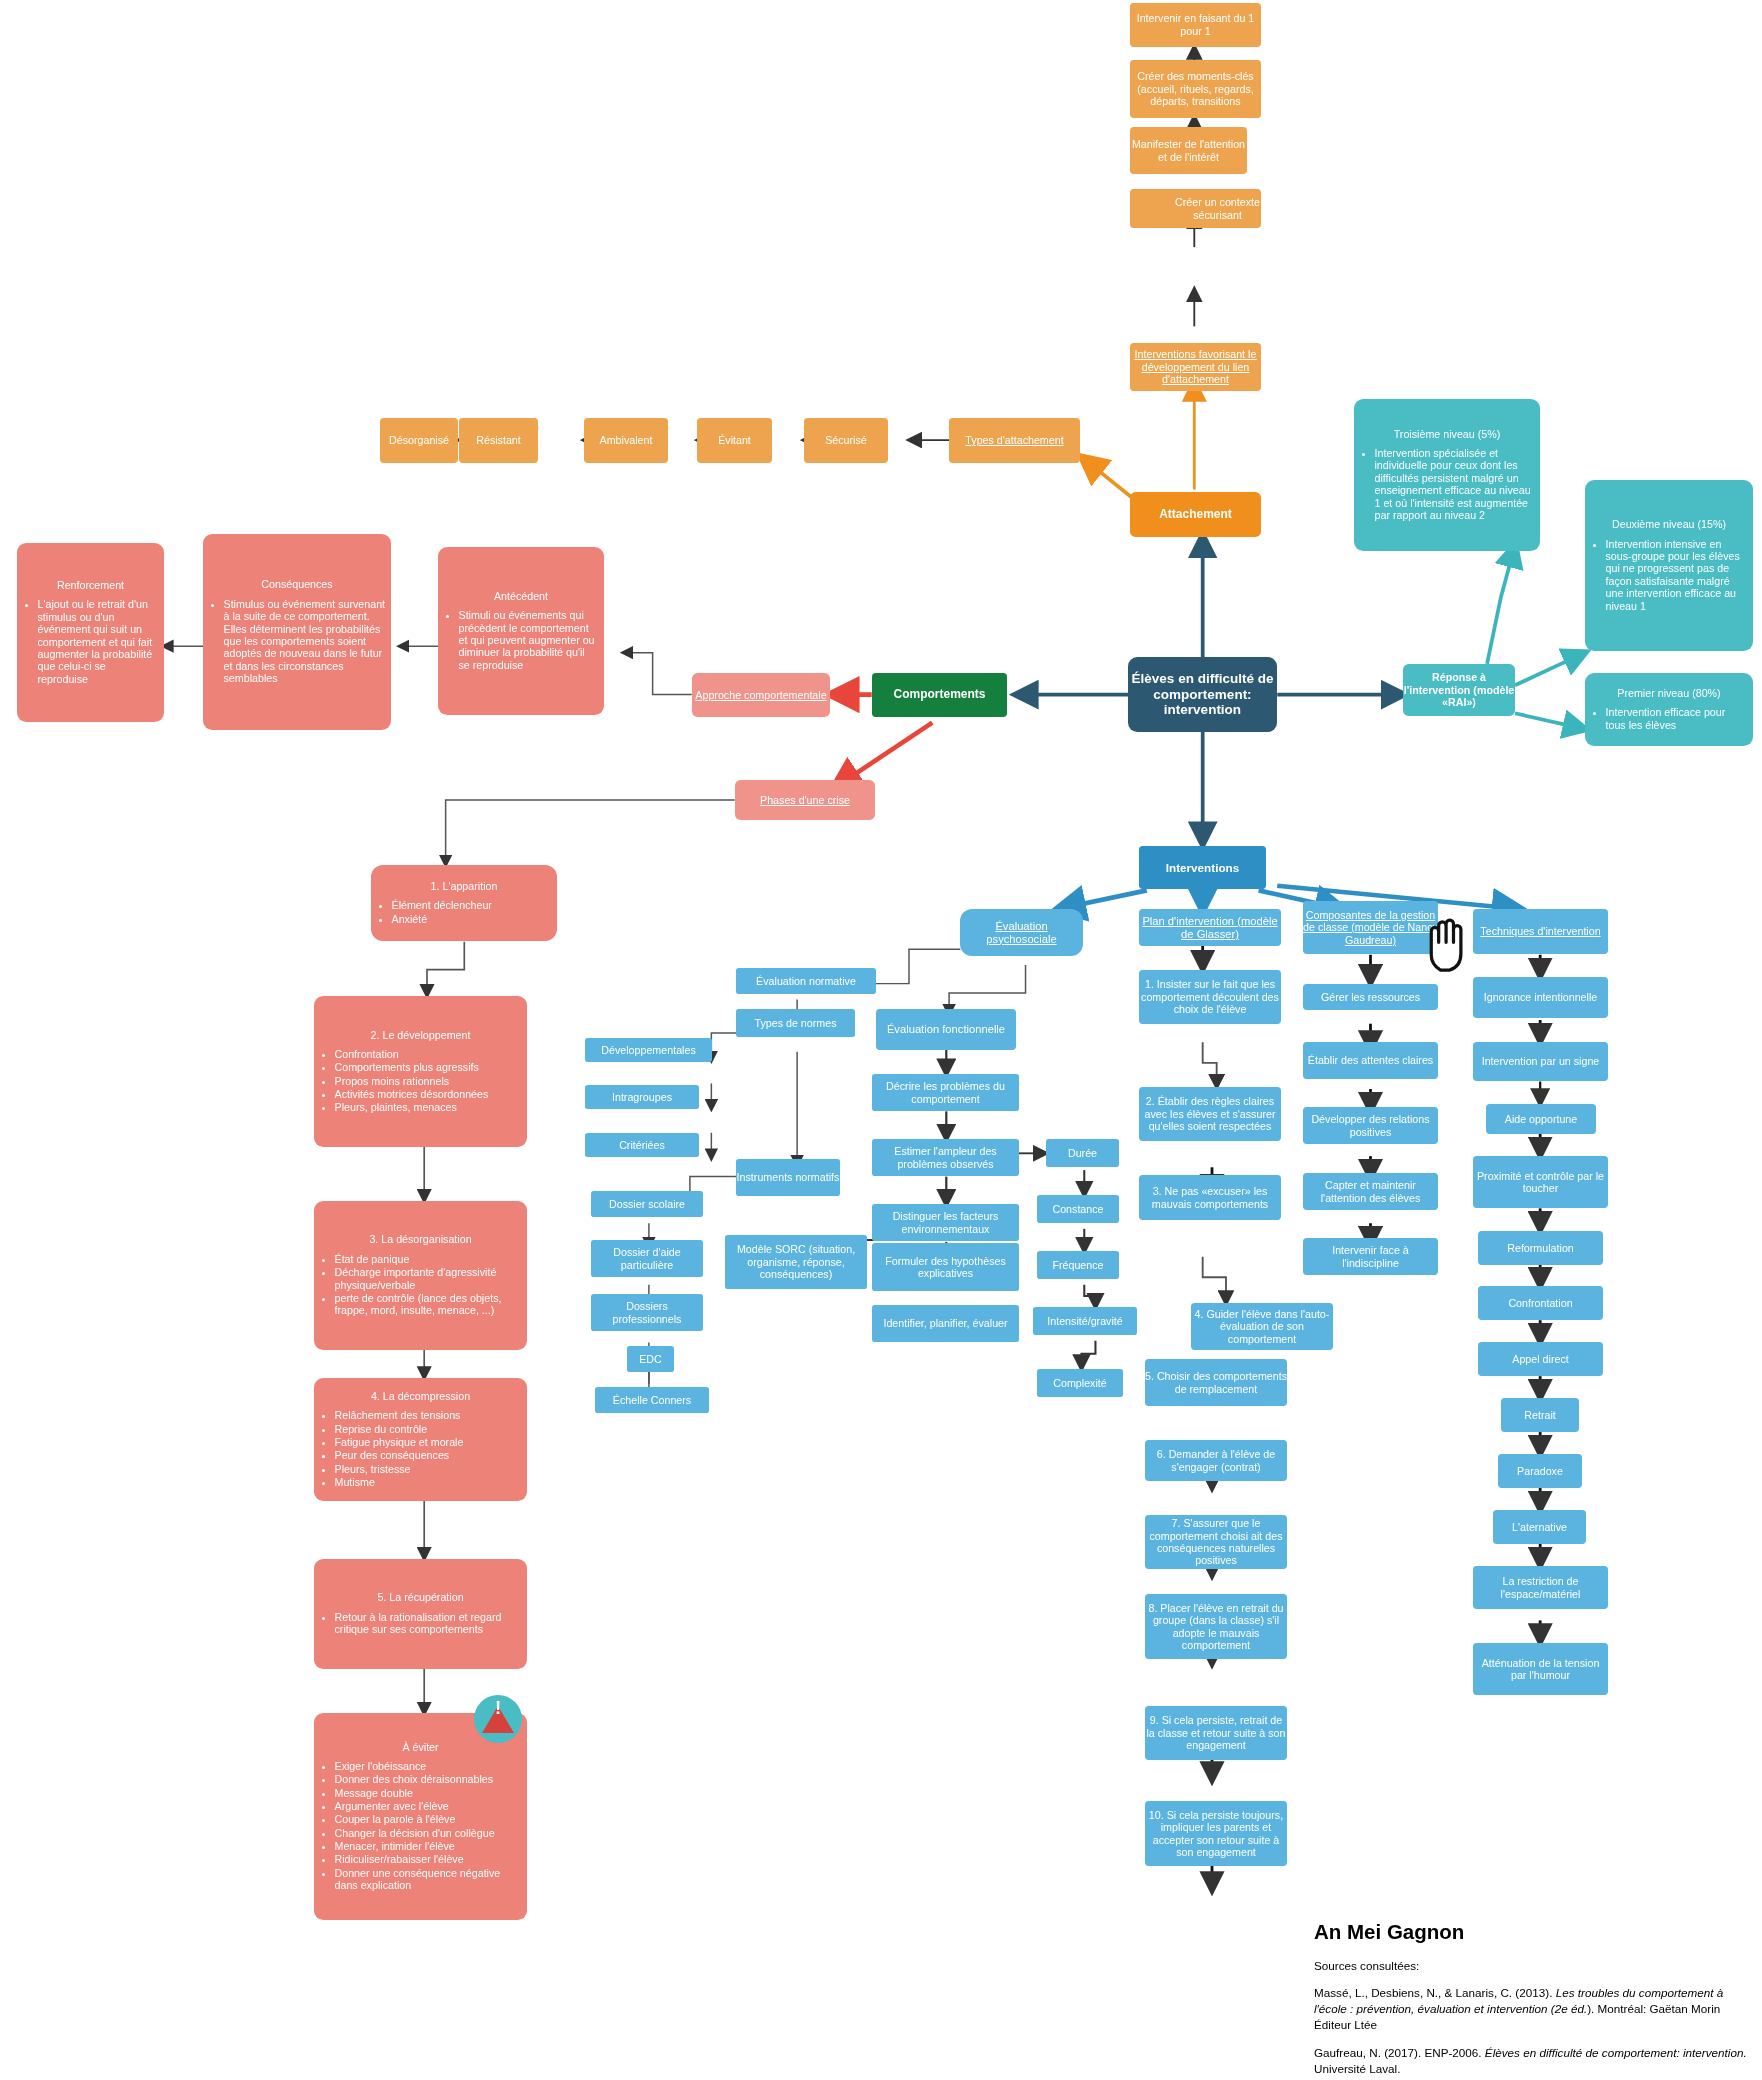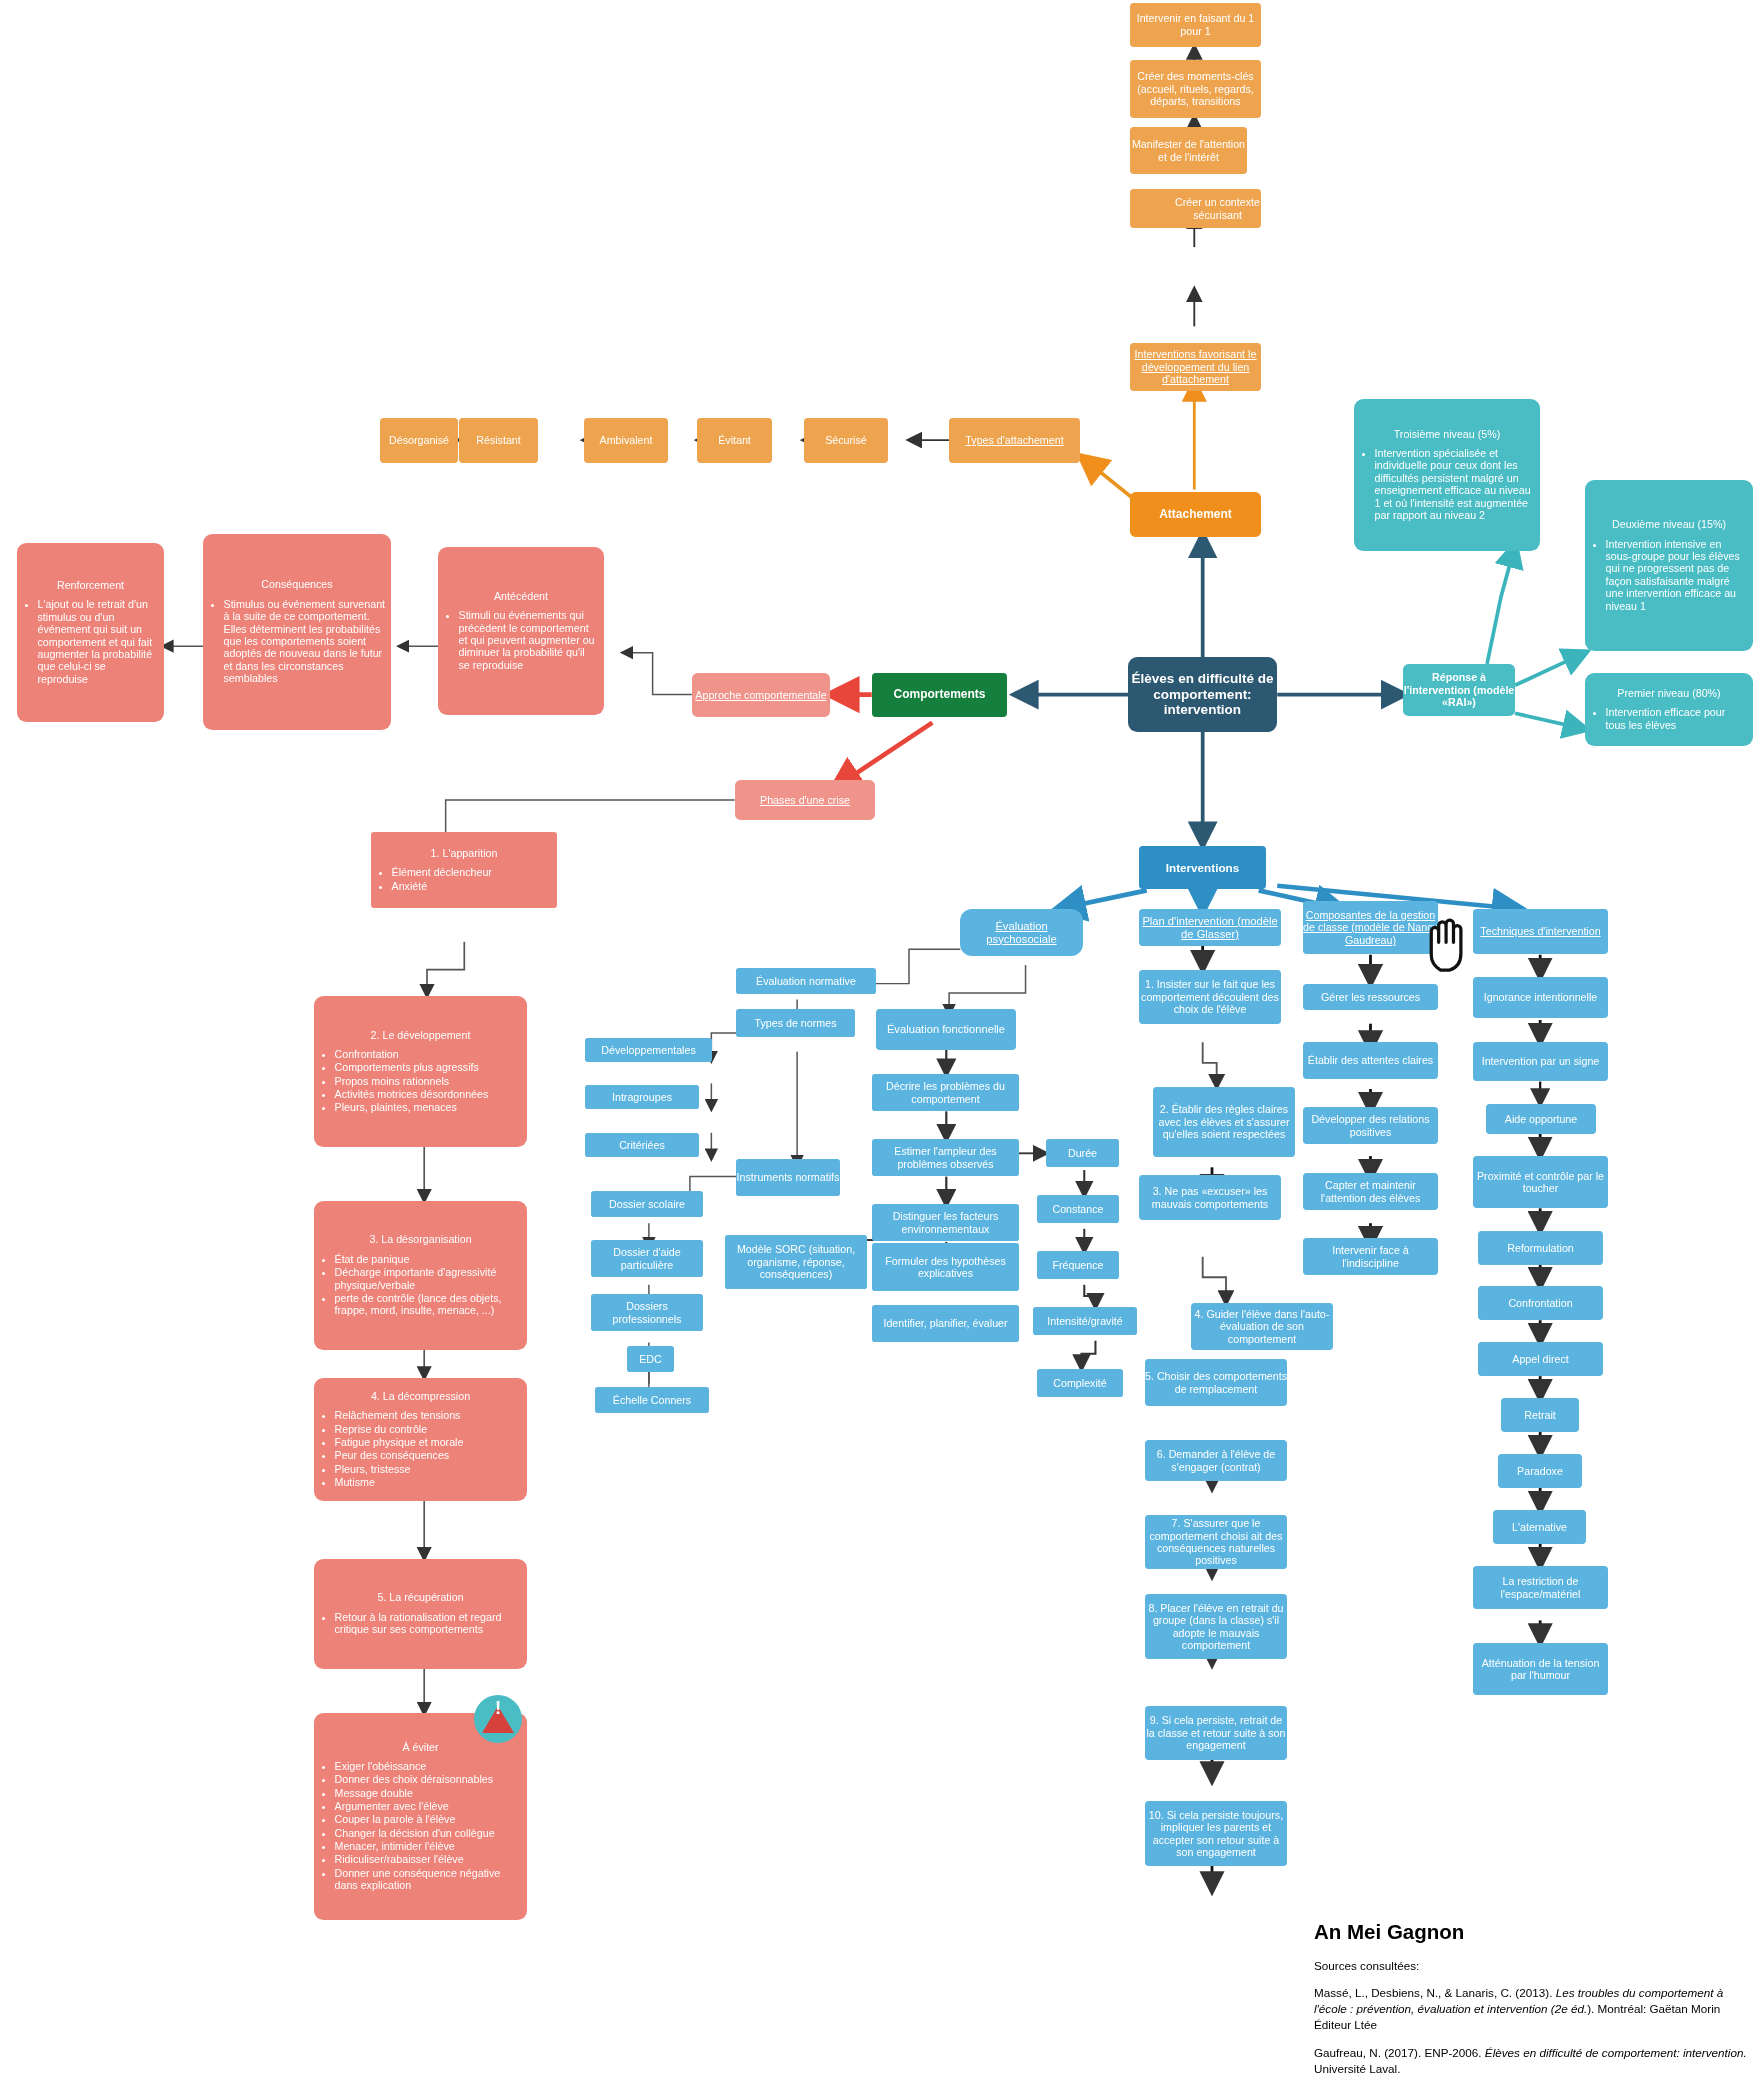--- a/index.html
+++ b/index.html
@@ -349,21 +349,21 @@
     </ul>
   </div>
 
   <div class="node salmon" style="left:17px;top:543px;width:147px;height:179px;border-radius:9.3px;font-size:10.7px;padding:5.6px 0;">
     <span class="ttl">Renforcement</span>
     <ul>
       <li>L'ajout ou le retrait d'un stimulus ou d'un événement qui suit un comportement et qui fait augmenter la probabilité que celui-ci se reproduise</li>
     </ul>
   </div>
 
-  <div class="node salmon" style="left:371px;top:832px;width:186px;height:76px;border-radius:3px;font-size:10.7px;padding:12px 0;">
+  <div class="node salmon" style="left:371px;top:865px;width:186px;height:76px;border-radius:12px;font-size:10.7px;padding:12px 0;">
     <span class="ttl">1. L'apparition</span>
     <ul>
       <li>Élément déclencheur</li>
       <li>Anxiété</li>
     </ul>
   </div>
 
   <div class="node salmon" style="left:314px;top:996px;width:213px;height:151px;border-radius:9.3px;font-size:10.7px;padding:4.7px 0;">
     <span class="ttl">2. Le développement</span>
     <ul>
@@ -510,21 +510,21 @@
     <span class="ttl">Complexité</span>
   </div>
 
   <div class="node blue" style="left:1139px;top:909px;width:142px;height:37px;border-radius:3.7px;font-size:11.2px;">
     <span class="ttl u">Plan d'intervention (modèle de Glasser)</span>
   </div>
 
   <div class="node blue" style="left:1139px;top:970px;width:142px;height:54px;border-radius:3.7px;font-size:10.7px;">
     <span class="ttl">1. Insister sur le fait que les comportement découlent des choix de l'élève</span>
   </div>
-  <div class="node blue" style="left:1139px;top:1087px;width:142px;height:70px;border-radius:3.7px;font-size:10.7px;margin-left:14px;">
+  <div class="node blue" style="left:1139px;top:1087px;width:142px;height:54px;border-radius:3.7px;font-size:10.7px;">
     <span class="ttl">2. Établir des règles claires avec les élèves et s'assurer qu'elles soient respectées</span>
   </div>
   <div class="node blue" style="left:1139px;top:1175px;width:142px;height:45px;border-radius:3.7px;font-size:10.7px;">
     <span class="ttl">3. Ne pas «excuser» les mauvais comportements</span>
   </div>
   <div class="node blue" style="left:1145px;top:1303px;width:142px;height:47px;border-radius:3.7px;font-size:10.7px;margin-left:46px;">
     <span class="ttl">4. Guider l'élève dans l'auto-évaluation de son comportement</span>
   </div>
   <div class="node blue" style="left:1145px;top:1359px;width:142px;height:47px;border-radius:3.7px;font-size:10.7px;">
     <span class="ttl">5. Choisir des comportements de remplacement</span>

